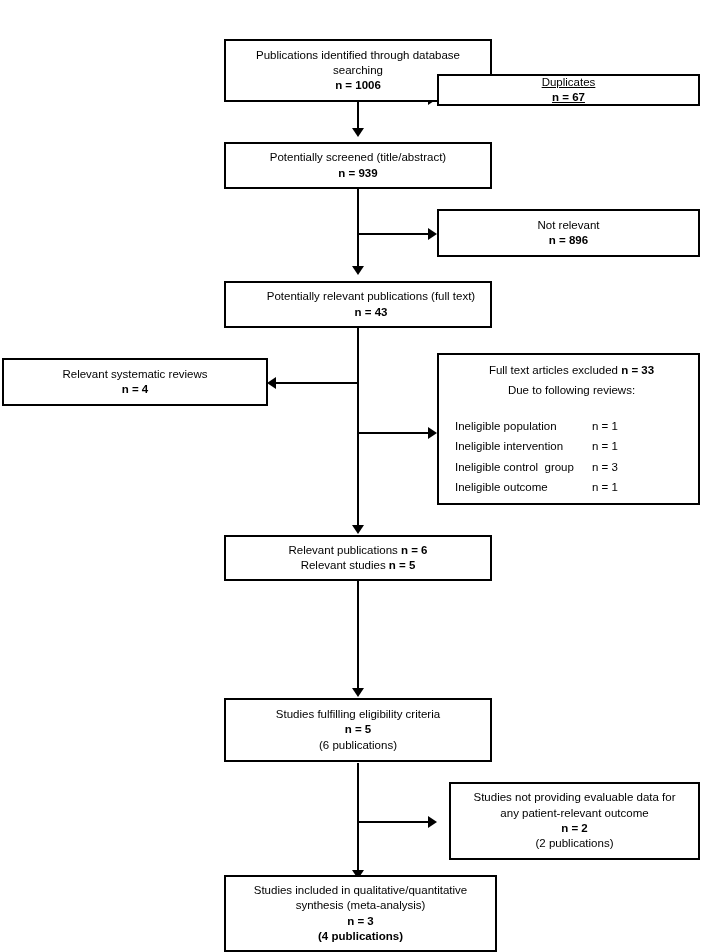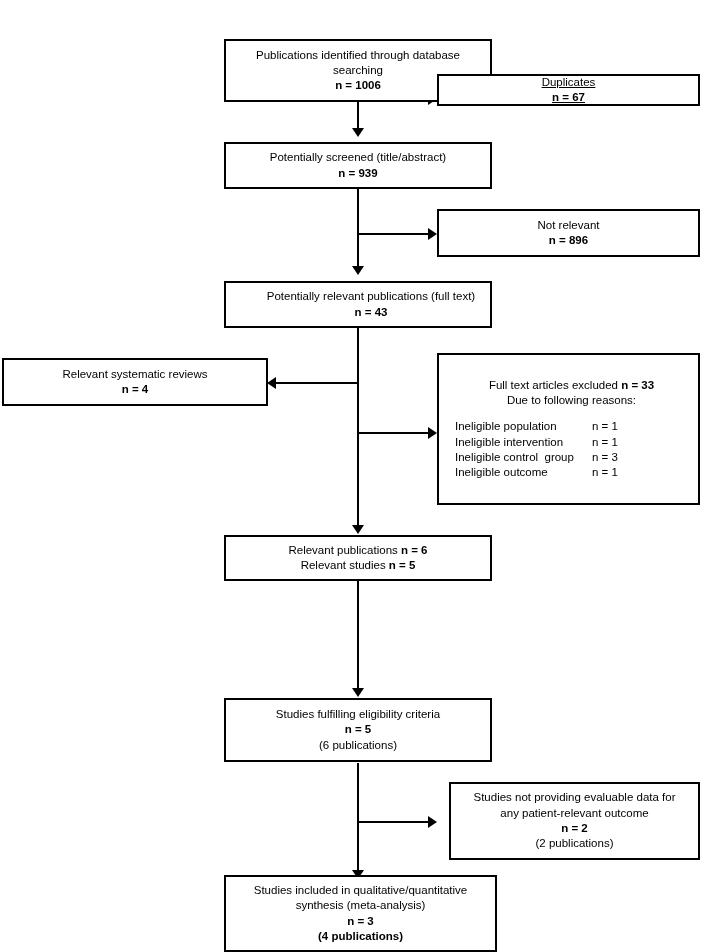--- a/index.html
+++ b/index.html
@@ -34,21 +34,21 @@
     font-size: 11.5px;
     line-height: 1.33;
     padding: 3px 6px;
     z-index: 3;
   }
   .box .line { display: block; white-space: pre; }
   .bold { font-weight: bold; }
 
   
   .box.reasons {
-    justify-content: center;
+    justify-content: space-between;
     align-items: stretch;
     padding: 8px 10px 8px 16px;
   }
   .reasons .hdr {
     text-align: center;
     white-space: pre;
   }
   .reasons .spacer { height: 11px; }
   .reasons .rrow {
     display: flex;
@@ -158,21 +158,21 @@
     <span class="line bold">n = 43</span>
   </div>
 
   <div class="box" style="left:2px; top:358px; width:266px; height:48px;">
     <span class="line">Relevant systematic reviews</span>
     <span class="line bold">n = 4</span>
   </div>
 
   <div class="box reasons" style="left:437px; top:353px; width:263px; height:152px;">
     <span class="hdr"><span>Full text articles excluded </span><span class="bold">n = 33</span></span>
-    <span class="hdr">Due to following reasons:</span>
+    <span class="hdr">Due to following reviews:</span>
     <span class="spacer"></span>
 
     <span class="rrow">
       <span class="rlabel">Ineligible population</span>
       <span class="rval">n = 1</span>
     </span>
     <span class="rrow">
       <span class="rlabel">Ineligible intervention</span>
       <span class="rval">n = 1</span>
     </span>

